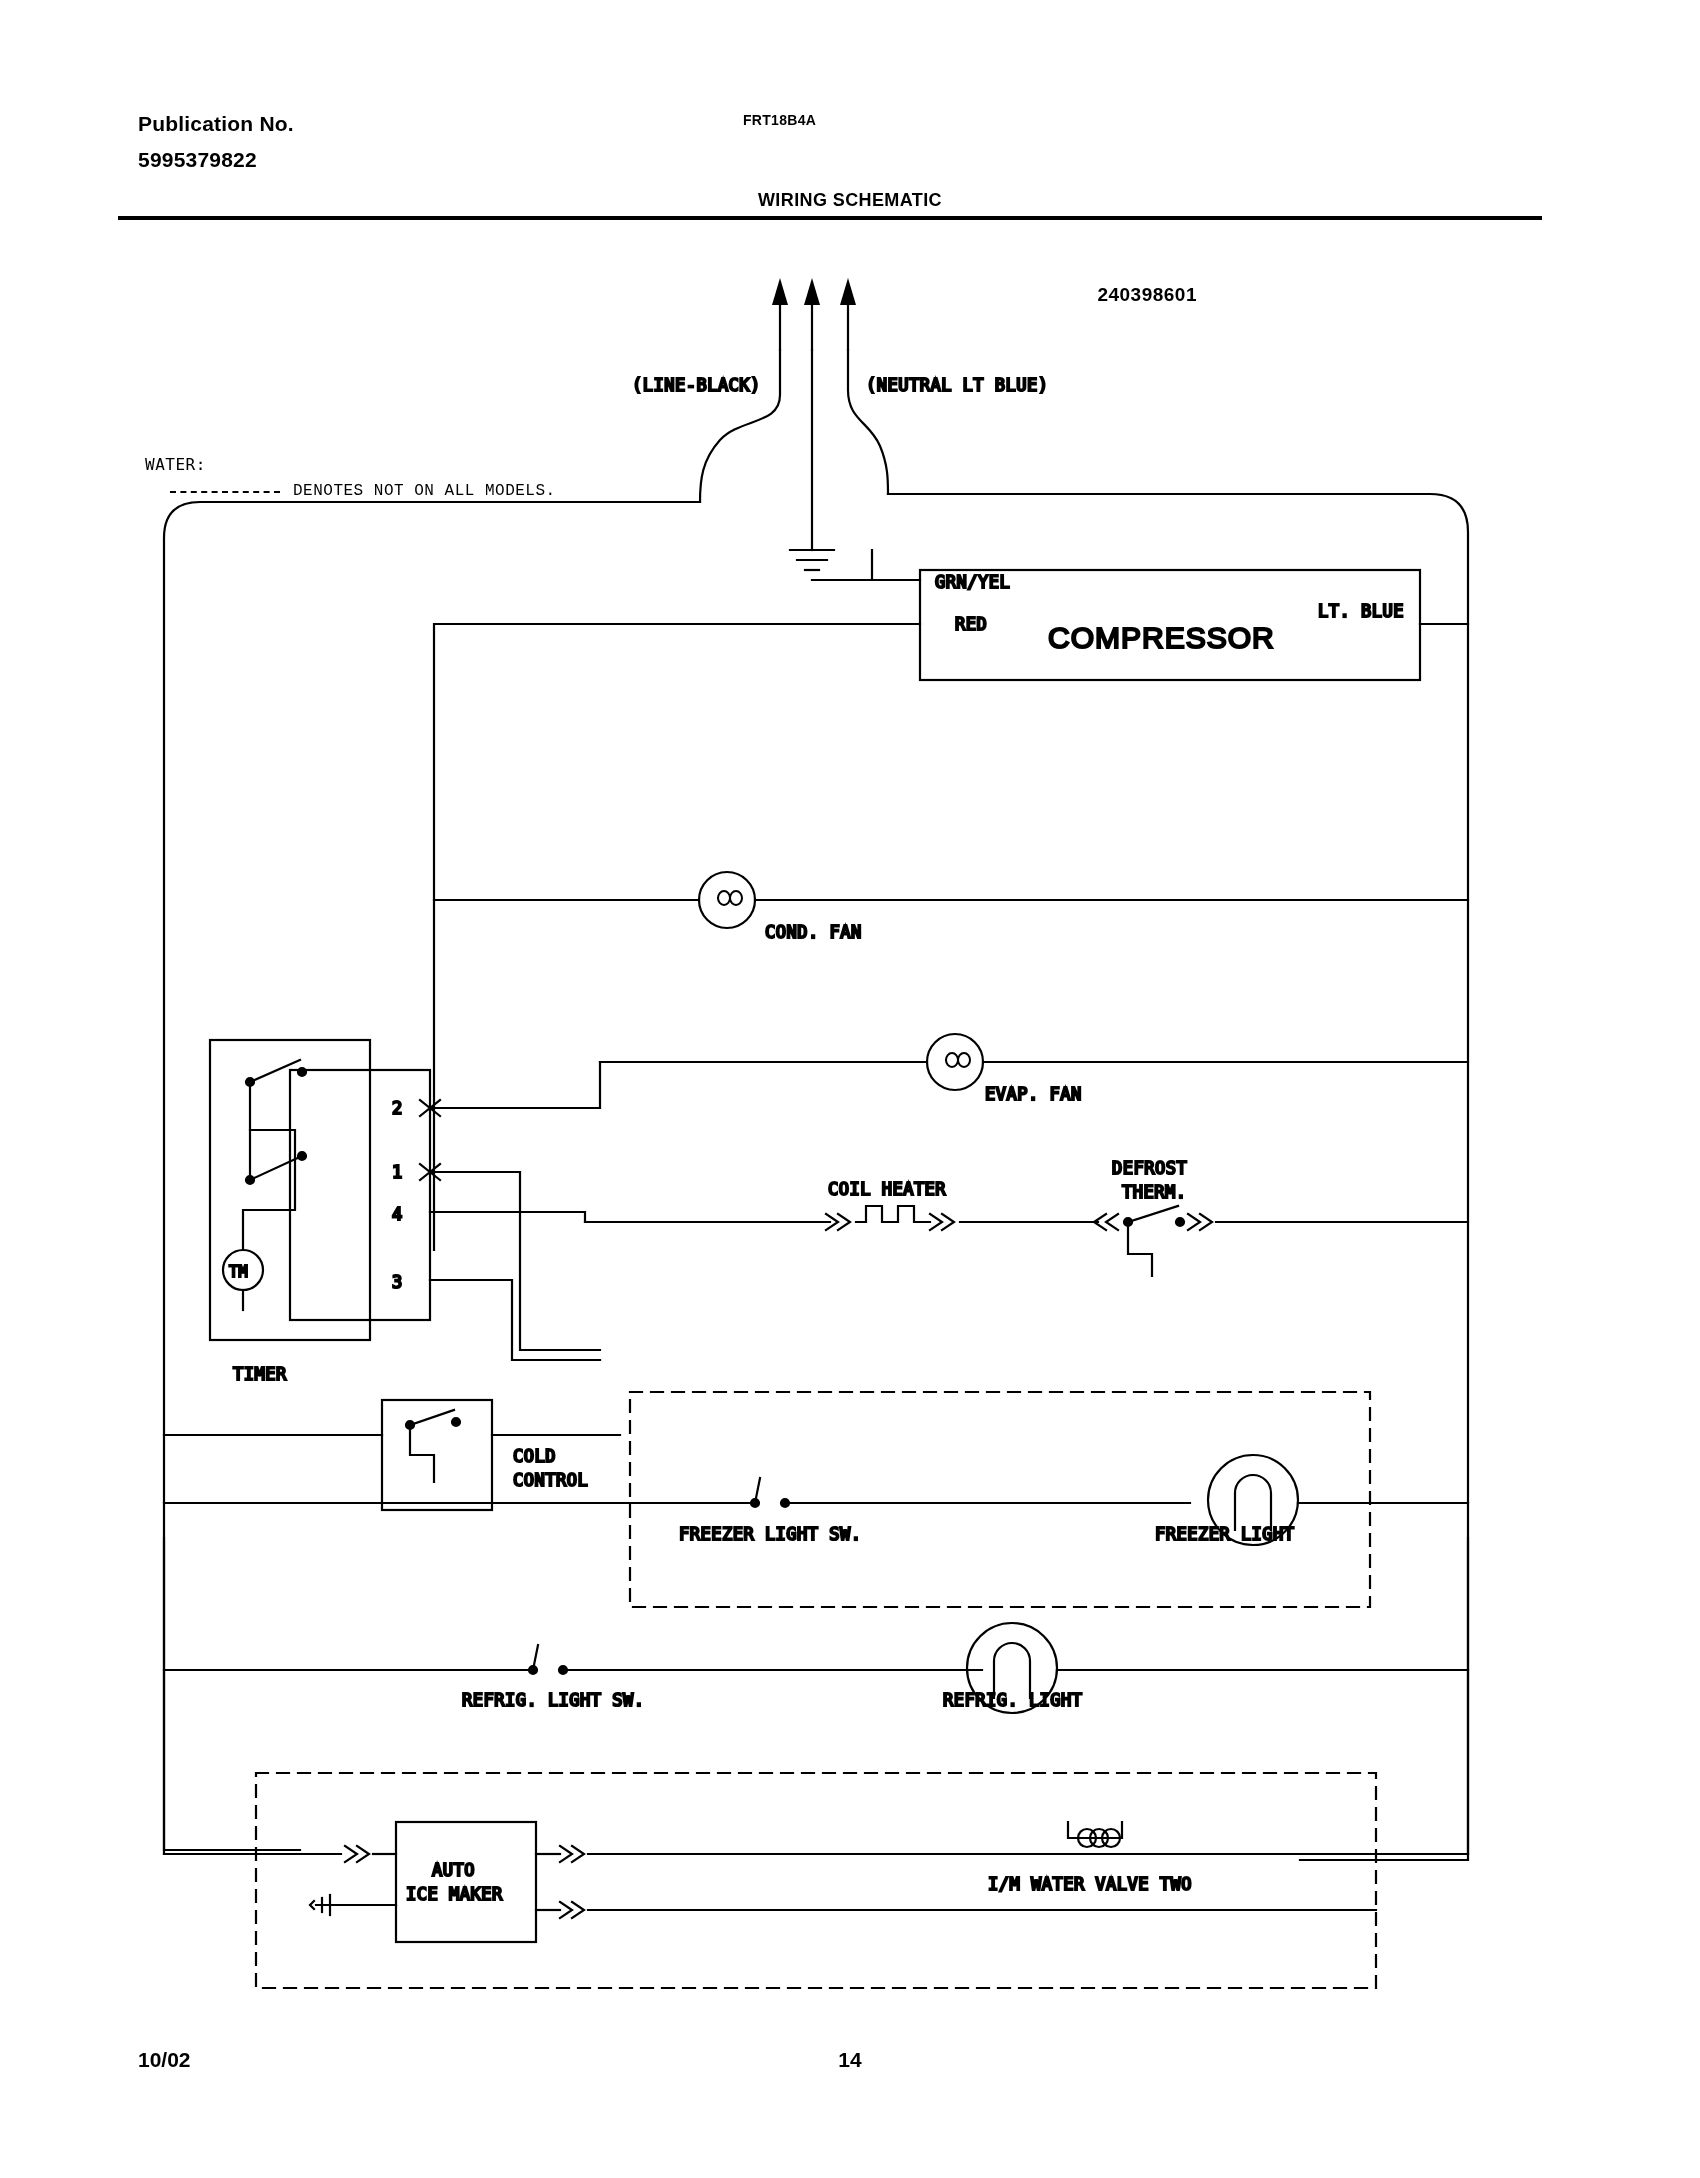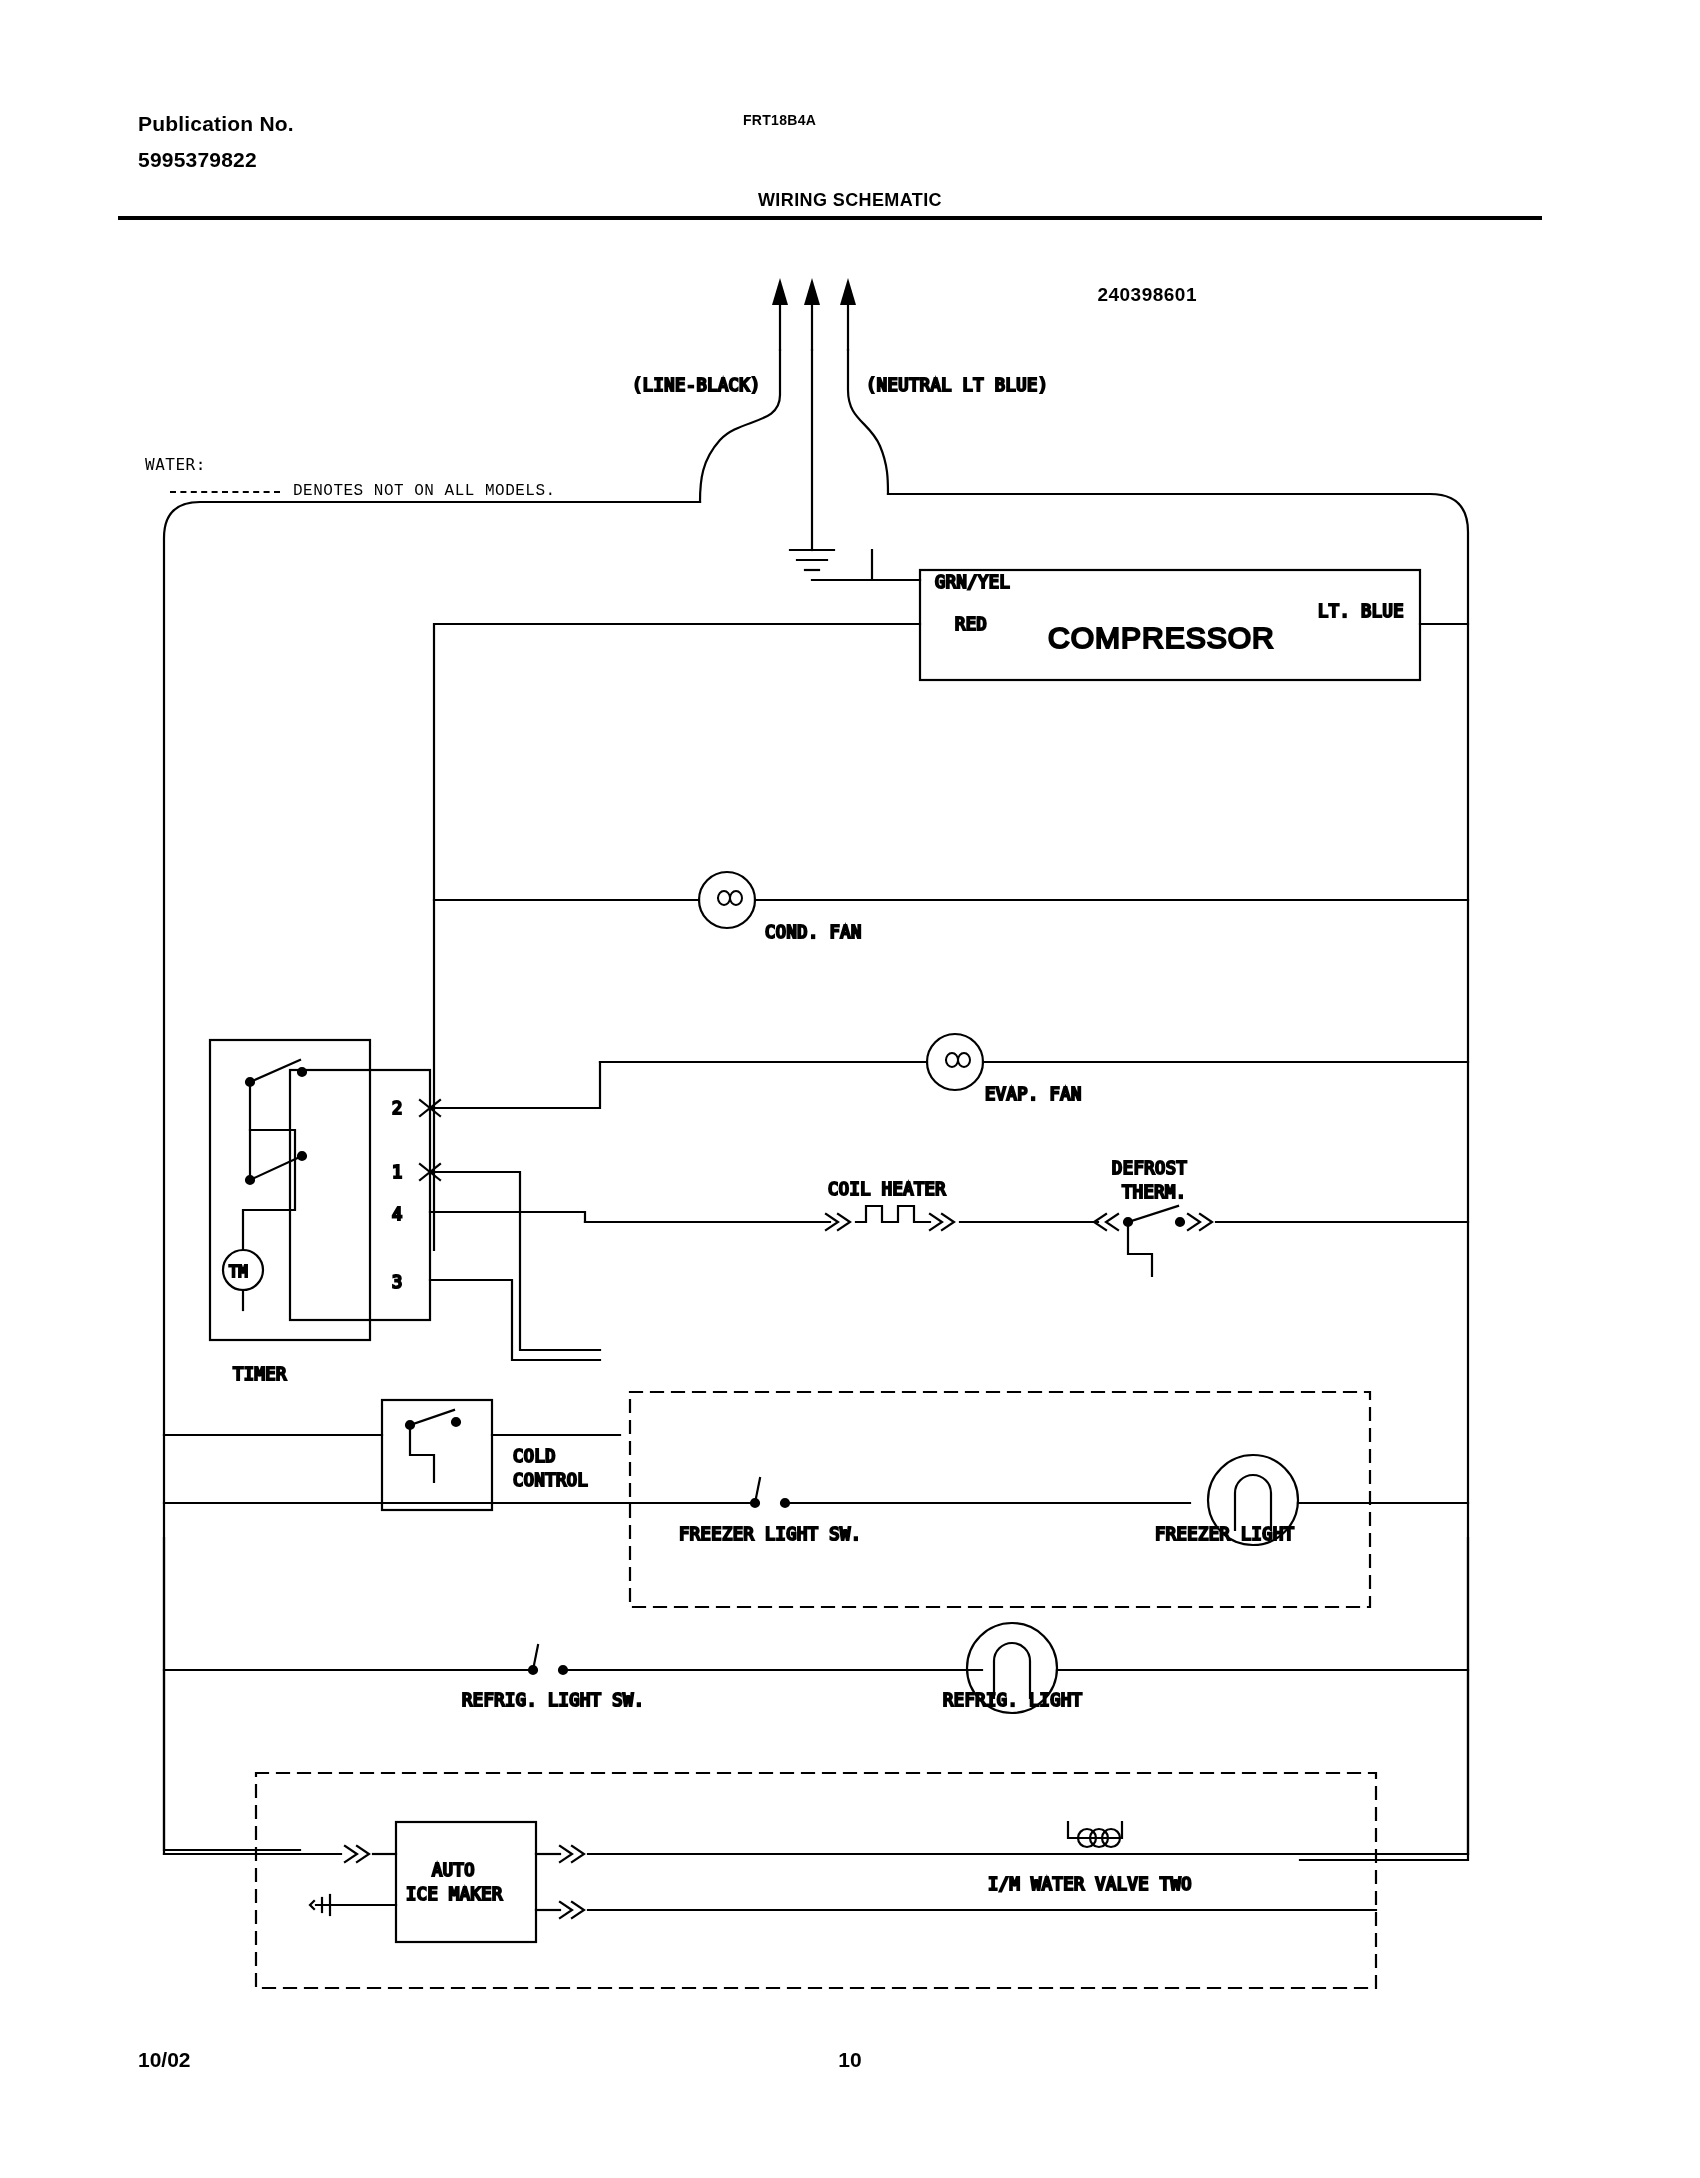--- a/index.html
+++ b/index.html
@@ -133,21 +133,21 @@
   <div class="model-number">FRT18B4A</div>
   <div class="sheet-title">WIRING SCHEMATIC</div>
   <div class="title-rule"></div>
   <div class="drawing-number">240398601</div>
 
   <div class="note-title">WATER:</div>
   <div class="note-dash"></div>
   <div class="note-text">DENOTES NOT ON ALL MODELS.</div>
 
   <div class="footer-date">10/02</div>
-  <div class="footer-page">10</div>
+  <div class="footer-page">14</div>
 
   <div class="schematic">
     <svg width="1700" height="1760" viewBox="0 0 1700 1760" xmlns="http://www.w3.org/2000/svg">
       <g fill="none" stroke="#000" stroke-width="2.2" stroke-linecap="square">
 
         <g>
           <path d="M780 40 L780 100"></path>
           <path d="M772 55 L780 28 L788 55 Z" fill="#000" stroke="none"></path>
         </g>
         <g>

